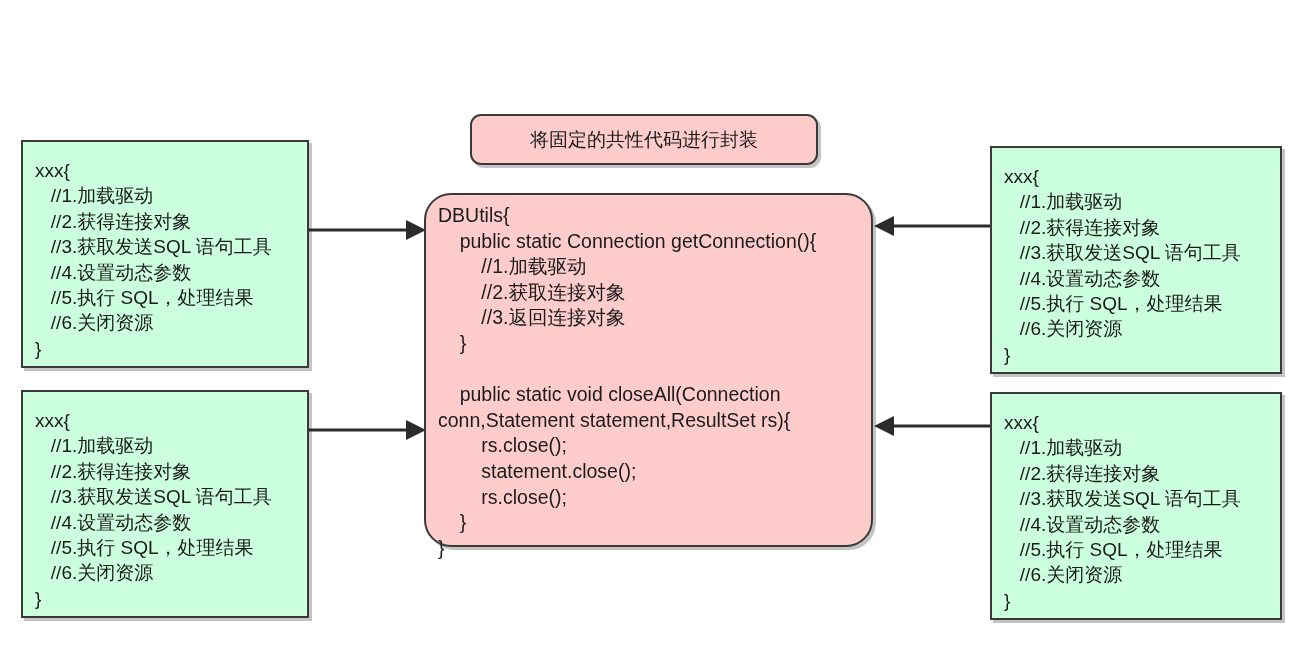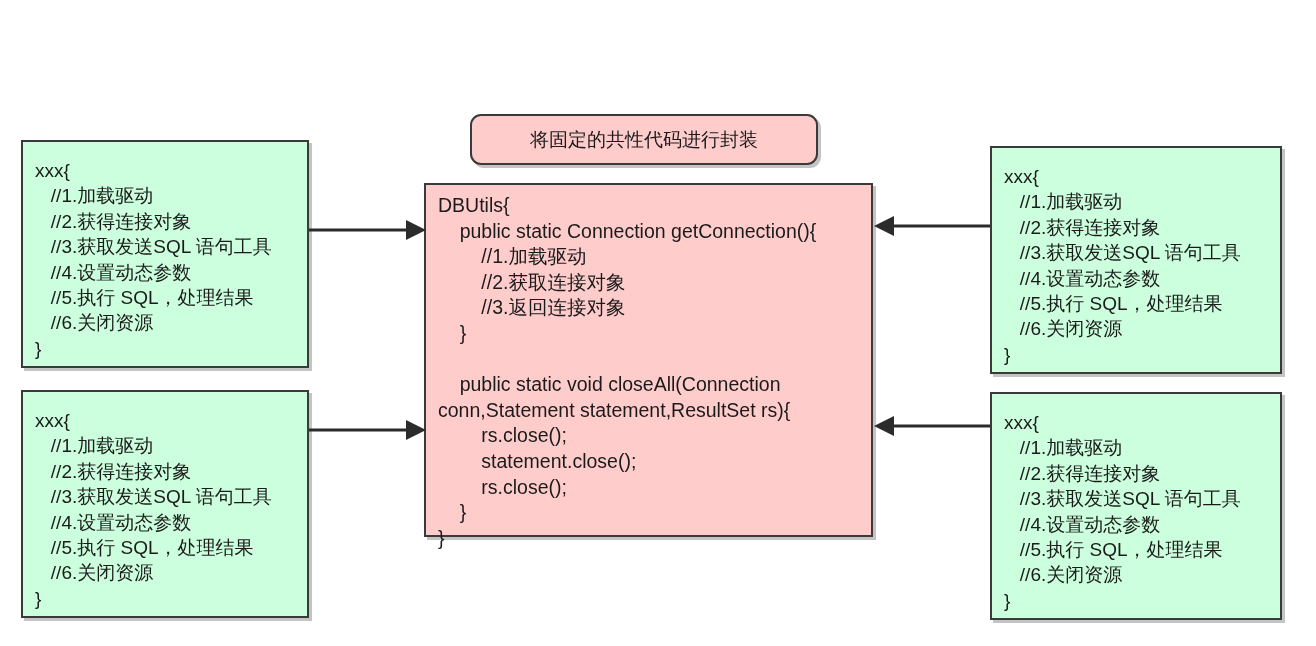--- a/index.html
+++ b/index.html
@@ -56,23 +56,24 @@
 
   .g-lt .code, .g-lb .code, .g-rt .code, .g-rb .code {
     position: absolute;
     left: 12px;
     top: 16px;
   }
 
   
   .p-main {
     left: 424px;
-    top: 136px;
+    top: 146px;
     width: 449px;
     height: 354px;
+    border-radius: 27px;
   }
   .p-main .code {
     position: absolute;
     left: 12px;
     top: 8px;
     font-size: 19.5px;
     line-height: 25.6px;
   }
 
   

